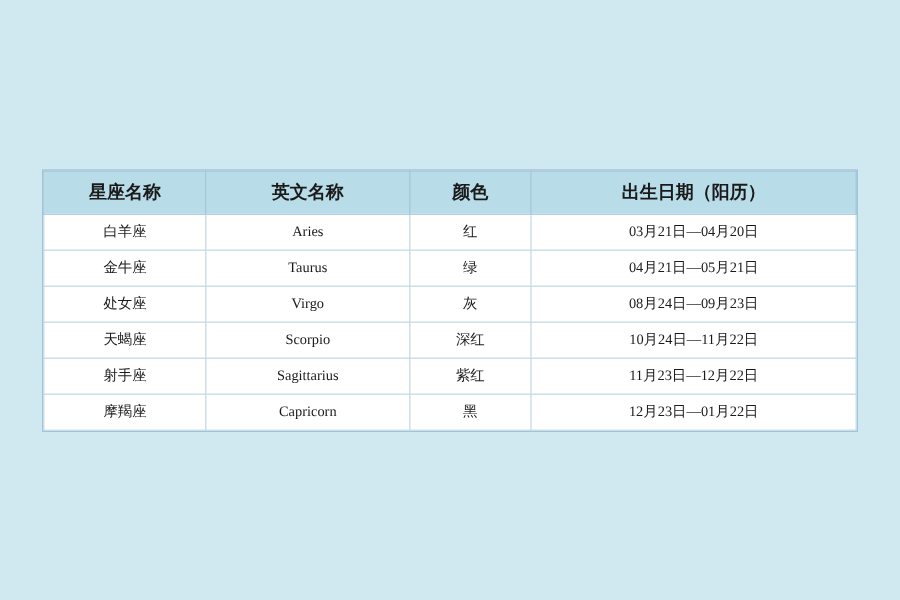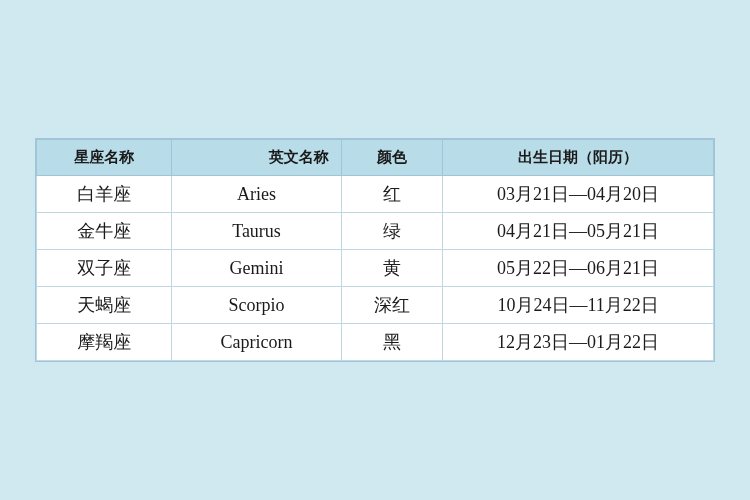--- a/index.html
+++ b/index.html
@@ -44,26 +44,26 @@
     }
 
     tbody tr {
       background-color: #ffffff;
     }
 
     tbody td {
       border: 1px solid #c0d8e4;
       padding: 6px 12px;
       text-align: center;
-      font-size: 18px;
+      font-size: 12px;
       color: #1a1a1a;
     }
 
     .col-zh { width: 20%; }
-    .col-en { width: 25%; text-align: right; }
+    .col-en { width: 25%; }
     .col-color { width: 15%; }
     .col-date { width: 40%; }
   </style>
 </head>
 <body>
 
 <div class="table-container">
   <table>
     <thead>
       <tr>
@@ -80,30 +80,36 @@
           <td>红</td>
           <td>03月21日—04月20日</td>
         </tr>
         <tr>
           <td>金牛座</td>
           <td>Taurus</td>
           <td>绿</td>
           <td>04月21日—05月21日</td>
         </tr>
         <tr>
-          <td>双子座</td>
-          <td>Gemini</td>
-          <td>黄</td>
-          <td>05月22日—06月21日</td>
+          <td>处女座</td>
+          <td>Virgo</td>
+          <td>灰</td>
+          <td>08月24日—09月23日</td>
         </tr>
         <tr>
           <td>天蝎座</td>
           <td>Scorpio</td>
           <td>深红</td>
           <td>10月24日—11月22日</td>
+        </tr>
+        <tr>
+          <td>射手座</td>
+          <td>Sagittarius</td>
+          <td>紫红</td>
+          <td>11月23日—12月22日</td>
         </tr>
         <tr>
           <td>摩羯座</td>
           <td>Capricorn</td>
           <td>黑</td>
           <td>12月23日—01月22日</td>
         </tr>
       </tbody>
   </table>
 </div>

